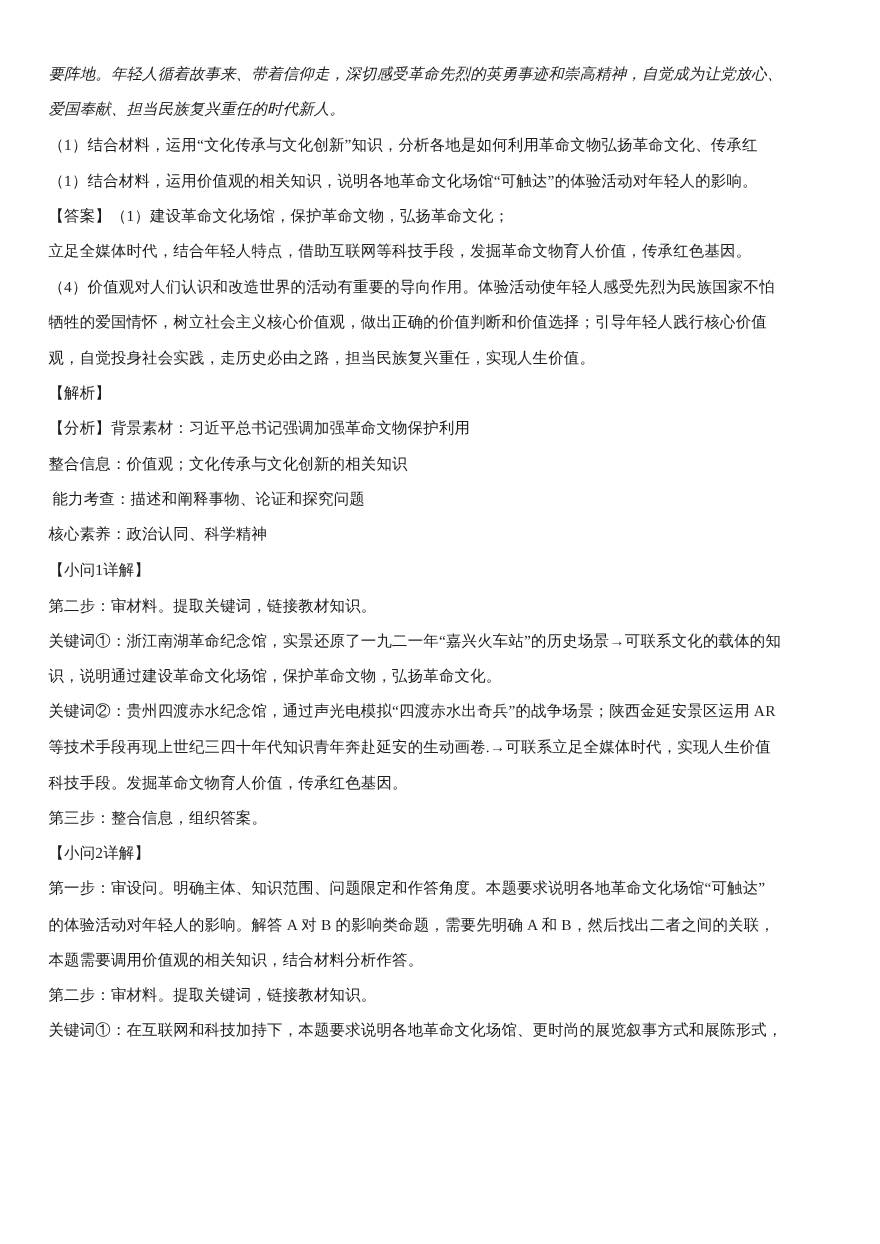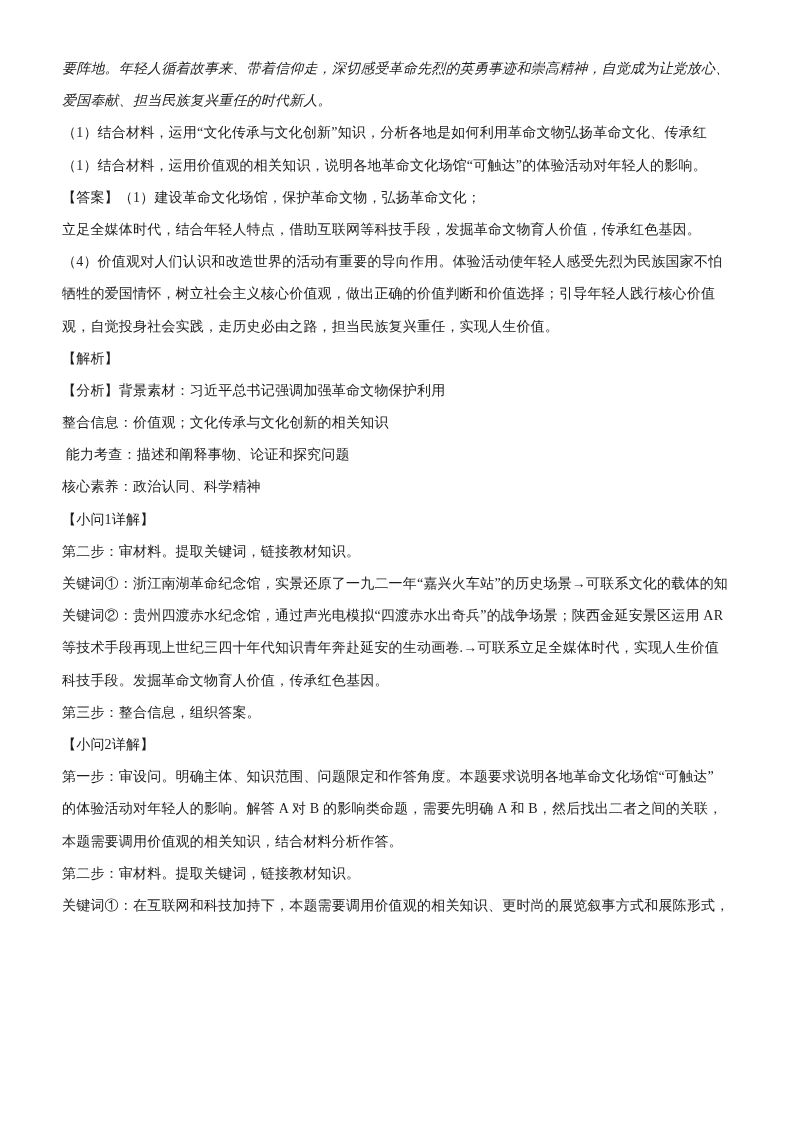--- a/index.html
+++ b/index.html
@@ -6,21 +6,21 @@
     margin: 0;
     padding: 0;
     background: #ffffff;
   }
   .page {
     position: relative;
     width: 800px;
     height: 1131px;
     box-sizing: border-box;
     background: #ffffff;
-    padding: 53px 60px 0 62px;
+    padding: 53px 60px 0 44px;
     font-family: "Liberation Serif", "DejaVu Serif", serif;
     font-size: 14px;
     color: #1c1c1c;
     overflow: hidden;
   }
   .line {
     height: 32.2px;
     line-height: 32.2px;
     white-space: pre;
     letter-spacing: 0.2px;
@@ -45,23 +45,24 @@
   <div class="line">牺牲的爱国情怀，树立社会主义核心价值观，做出正确的价值判断和价值选择；引导年轻人践行核心价值</div>
   <div class="line">观，自觉投身社会实践，走历史必由之路，担当民族复兴重任，实现人生价值。</div>
   <div class="line">【解析】</div>
   <div class="line">【分析】背景素材：习近平总书记强调加强革命文物保护利用</div>
   <div class="line">整合信息：价值观；文化传承与文化创新的相关知识</div>
   <div class="line"> 能力考查：描述和阐释事物、论证和探究问题</div>
   <div class="line">核心素养：政治认同、科学精神</div>
   <div class="line">【小问1详解】</div>
   <div class="line">第二步：审材料。提取关键词，链接教材知识。</div>
   <div class="line">关键词①：浙江南湖革命纪念馆，实景还原了一九二一年“嘉兴火车站”的历史场景→可联系文化的载体的知</div>
+  <div class="line">识，说明通过建设革命文化场馆，保护革命文物，弘扬革命文化。</div>
   <div class="line">关键词②：贵州四渡赤水纪念馆，通过声光电模拟“四渡赤水出奇兵”的战争场景；陕西金延安景区运用 AR</div>
   <div class="line">等技术手段再现上世纪三四十年代知识青年奔赴延安的生动画卷.→可联系立足全媒体时代，实现人生价值</div>
   <div class="line">科技手段。发掘革命文物育人价值，传承红色基因。</div>
   <div class="line">第三步：整合信息，组织答案。</div>
   <div class="line">【小问2详解】</div>
   <div class="line">第一步：审设问。明确主体、知识范围、问题限定和作答角度。本题要求说明各地革命文化场馆“可触达”</div>
   <div class="line">的体验活动对年轻人的影响。解答 A 对 B 的影响类命题，需要先明确 A 和 B，然后找出二者之间的关联，</div>
   <div class="line">本题需要调用价值观的相关知识，结合材料分析作答。</div>
   <div class="line">第二步：审材料。提取关键词，链接教材知识。</div>
-  <div class="line">关键词①：在互联网和科技加持下，本题需要调用价值观的相关知识、更时尚的展览叙事方式和展陈形式，</div>
+  <div class="line">关键词①：在互联网和科技加持下，本题要求说明各地革命文化场馆、更时尚的展览叙事方式和展陈形式，</div>
 </div>
 
 </body></html>

